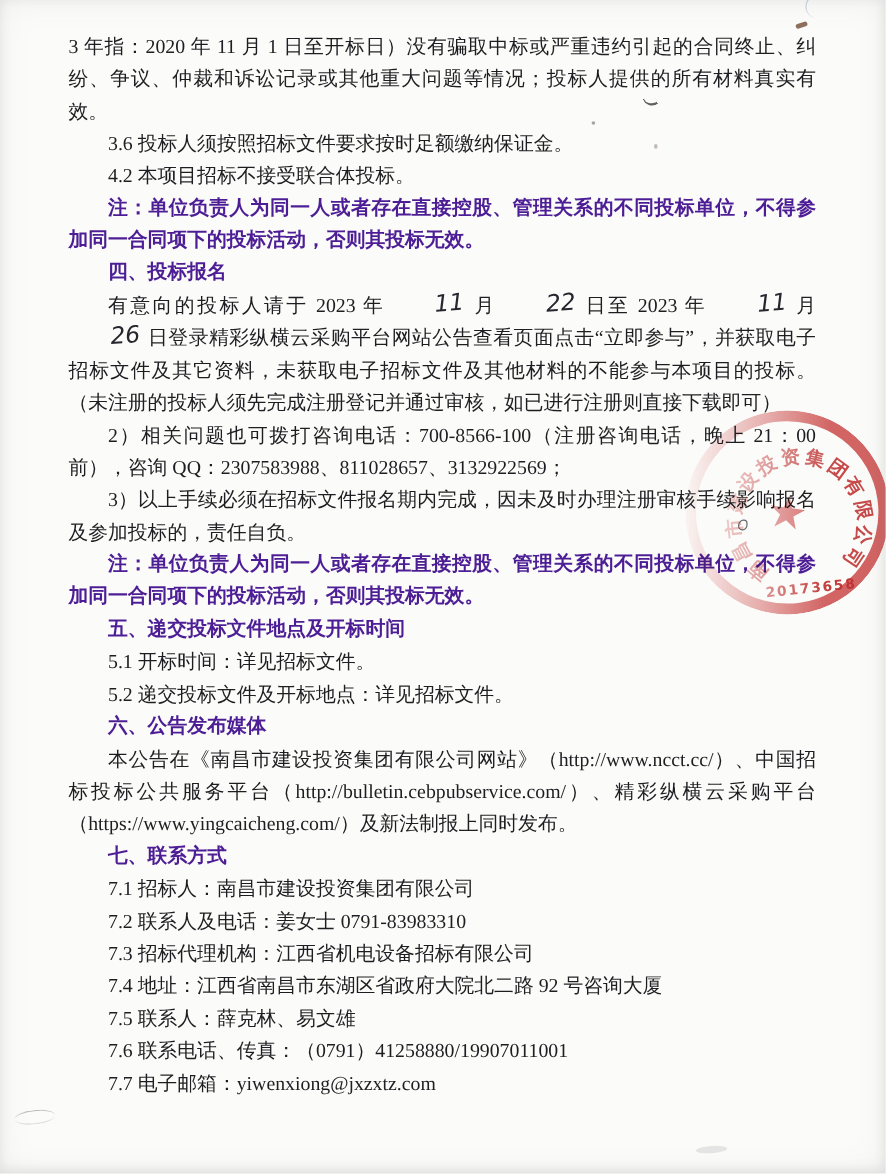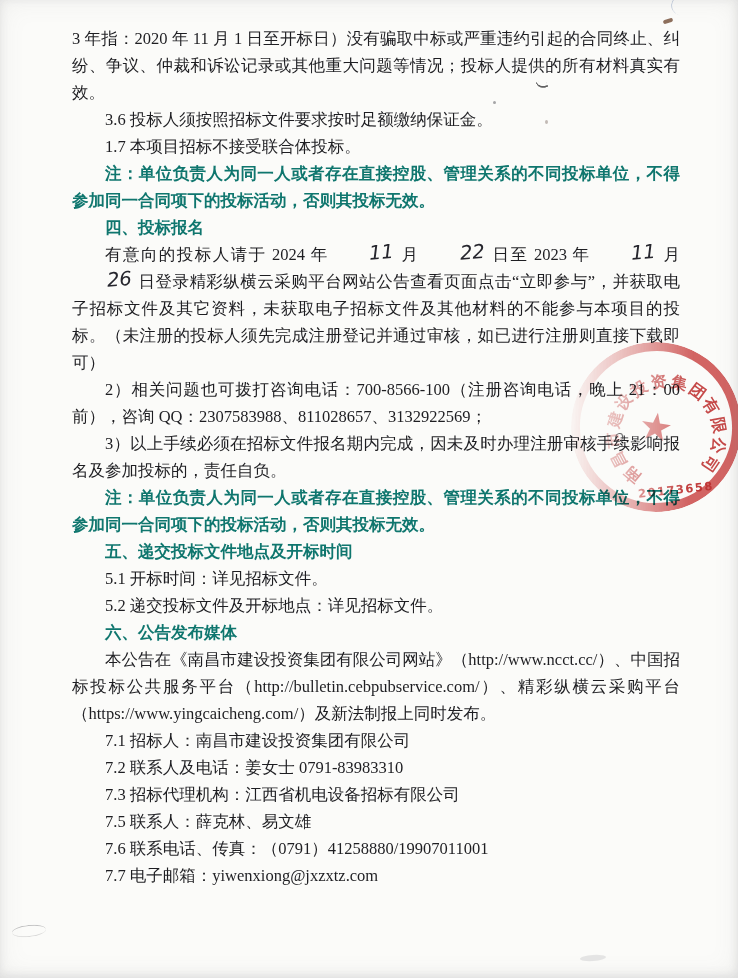--- a/index.html
+++ b/index.html
@@ -9,29 +9,29 @@
     font-family:"Liberation Serif","DejaVu Serif",serif;
   }
   .page{position:absolute;inset:0;}
   .page::after{
     content:"";position:absolute;inset:0;pointer-events:none;
     box-shadow:inset 0 0 26px rgba(115,115,120,.10),
                inset 0 -4px 10px rgba(120,120,125,.10),
                inset -2px 0 8px rgba(130,130,135,.07);
   }
   .doc{
-    position:absolute;left:72px;right:58px;top:25px;
+    position:absolute;left:57px;right:58px;top:25px;
     font-size:16.5px;line-height:27px;color:#1e1e22;
     text-align:justify;
   }
   .doc p{margin:0;text-indent:2em;}
   .doc p.noindent{text-indent:0;}
   .doc p.bold{
-    font-family:Liberation Serif, serif;
-    font-weight:700;color:#0f766e;
+    font-family:Liberation Mono, monospace;
+    font-weight:700;color:#4c1d95;
   }
   .hw{
     font-family:"DejaVu Sans",sans-serif;font-style:italic;font-weight:500;
     font-size:19.5px;display:inline-block;transform:rotate(-4deg);
     color:#26262e;padding:0 2px;line-height:1;
   }
   
   #stamp{
     position:absolute;left:571px;top:342px;width:170px;height:170px;
     box-sizing:border-box;border:9px solid rgba(201,56,56,.82);
@@ -69,39 +69,41 @@
   .speck-dot2{left:545px;top:120px;width:3px;height:4px;background:rgba(110,90,80,.4);border-radius:50%;}
 </style>
 </head>
 <body>
 
 <div class="page">
 
   <div class="doc">
     <p class="noindent">3 年指：2020 年 11 月 1 日至开标日）没有骗取中标或严重违约引起的合同终止、纠纷、争议、仲裁和诉讼记录或其他重大问题等情况；投标人提供的所有材料真实有效。</p>
     <p>3.6 投标人须按照招标文件要求按时足额缴纳保证金。</p>
-    <p>1.7 本项目招标不接受联合体投标。</p>
+    <p>4.2 本项目招标不接受联合体投标。</p>
     <p class="bold">注：单位负责人为同一人或者存在直接控股、管理关系的不同投标单位，不得参加同一合同项下的投标活动，否则其投标无效。</p>
 
     <p class="bold">四、投标报名</p>
-    <p><span>有意向的投标人请于 2024 年 </span><span class="hw">11</span><span> 月 </span><span class="hw">22</span><span> 日至 2023 年 </span><span class="hw">11</span><span> 月 </span><span class="hw">26</span><span> 日登录精彩纵横云采购平台网站公告查看页面点击“立即参与”，并获取电子招标文件及其它资料，未获取电子招标文件及其他材料的不能参与本项目的投标。（未注册的投标人须先完成注册登记并通过审核，如已进行注册则直接下载即可）</span></p>
+    <p><span>有意向的投标人请于 2023 年 </span><span class="hw">11</span><span> 月 </span><span class="hw">22</span><span> 日至 2023 年 </span><span class="hw">11</span><span> 月 </span><span class="hw">26</span><span> 日登录精彩纵横云采购平台网站公告查看页面点击“立即参与”，并获取电子招标文件及其它资料，未获取电子招标文件及其他材料的不能参与本项目的投标。（未注册的投标人须先完成注册登记并通过审核，如已进行注册则直接下载即可）</span></p>
     <p>2）相关问题也可拨打咨询电话：700-8566-100（注册咨询电话，晚上 21：00 前），咨询 QQ：2307583988、811028657、3132922569；</p>
     <p>3）以上手续必须在招标文件报名期内完成，因未及时办理注册审核手续影响报名及参加投标的，责任自负。</p>
     <p class="bold">注：单位负责人为同一人或者存在直接控股、管理关系的不同投标单位，不得参加同一合同项下的投标活动，否则其投标无效。</p>
 
     <p class="bold">五、递交投标文件地点及开标时间</p>
     <p>5.1 开标时间：详见招标文件。</p>
     <p>5.2 递交投标文件及开标地点：详见招标文件。</p>
 
     <p class="bold">六、公告发布媒体</p>
     <p>本公告在《南昌市建设投资集团有限公司网站》（http://www.ncct.cc/）、中国招标投标公共服务平台（http://bulletin.cebpubservice.com/）、精彩纵横云采购平台（https://www.yingcaicheng.com/）及新法制报上同时发布。</p>
 
+    <p class="bold">七、联系方式</p>
     <p>7.1 招标人：南昌市建设投资集团有限公司</p>
     <p>7.2 联系人及电话：姜女士 0791-83983310</p>
     <p>7.3 招标代理机构：江西省机电设备招标有限公司</p>
+    <p>7.4 地址：江西省南昌市东湖区省政府大院北二路 92 号咨询大厦</p>
     <p>7.5 联系人：薛克林、易文雄</p>
     <p>7.6 联系电话、传真：（0791）41258880/19907011001</p>
     <p>7.7 电子邮箱：yiwenxiong@jxzxtz.com</p>
   </div>
 
   <div id="stamp">
     <span class="star">★</span>
     <span class="serial">20173658</span>
     <span id="ring-chars"><span class="ringch" style="left: 45.6133px; top: 120.464px; transform: translate(-50%, -50%) rotate(-132deg);">南</span><span class="ringch" style="left: 35.1963px; top: 103.127px; transform: translate(-50%, -50%) rotate(-110deg);">昌</span><span class="ringch" style="left: 32.0323px; top: 83.1503px; transform: translate(-50%, -50%) rotate(-88deg);">市</span><span class="ringch" style="left: 36.5821px; top: 63.443px; transform: translate(-50%, -50%) rotate(-66deg);">建</span><span class="ringch" style="left: 48.1831px; top: 46.875px; transform: translate(-50%, -50%) rotate(-44deg);">设</span><span class="ringch" style="left: 65.1459px; top: 35.8593px; transform: translate(-50%, -50%) rotate(-22deg);">投</span><span class="ringch" style="left: 85px; top: 32px; transform: translate(-50%, -50%) rotate(0deg);">资</span><span class="ringch" style="left: 104.854px; top: 35.8593px; transform: translate(-50%, -50%) rotate(22deg);">集</span><span class="ringch" style="left: 121.817px; top: 46.875px; transform: translate(-50%, -50%) rotate(44deg);">团</span><span class="ringch" style="left: 133.418px; top: 63.443px; transform: translate(-50%, -50%) rotate(66deg);">有</span><span class="ringch" style="left: 137.968px; top: 83.1503px; transform: translate(-50%, -50%) rotate(88deg);">限</span><span class="ringch" style="left: 134.804px; top: 103.127px; transform: translate(-50%, -50%) rotate(110deg);">公</span><span class="ringch" style="left: 124.387px; top: 120.464px; transform: translate(-50%, -50%) rotate(132deg);">司</span></span>
   </div>

